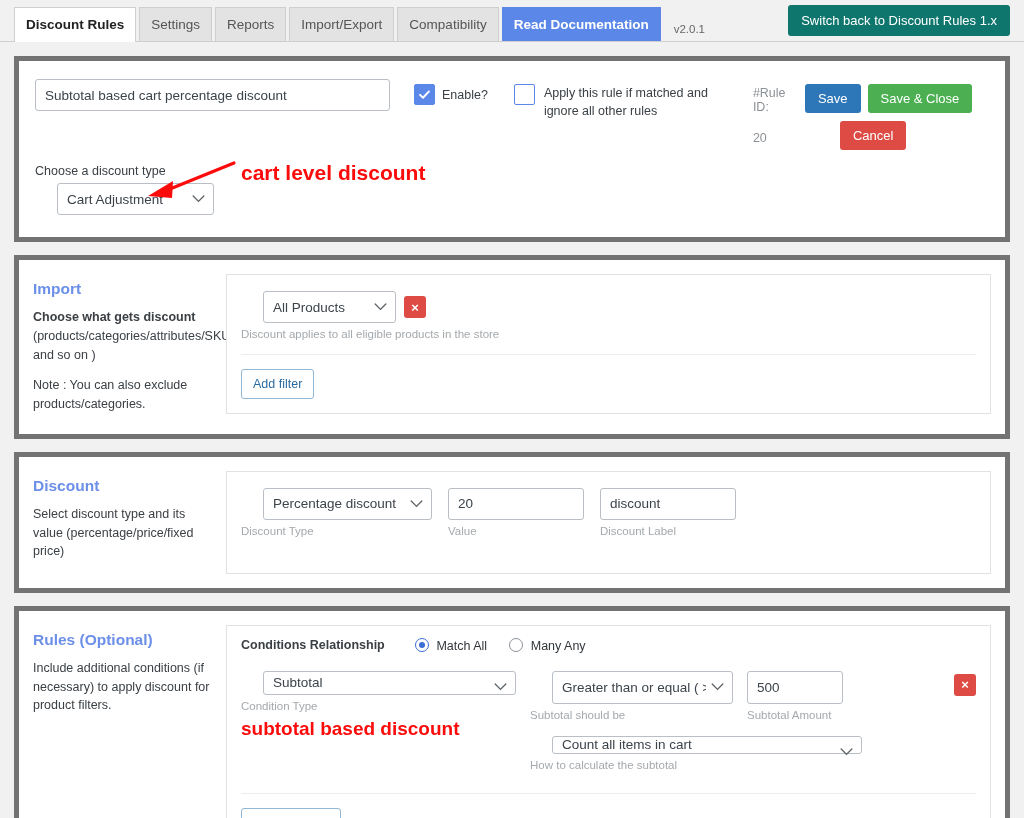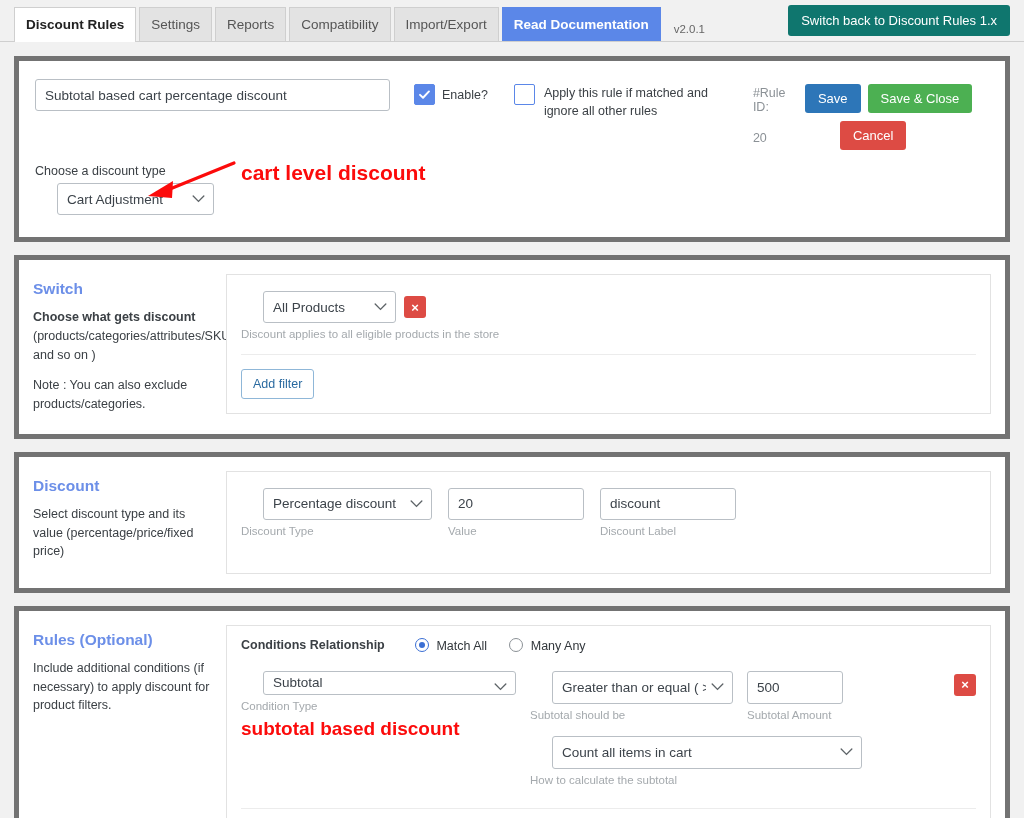--- a/index.html
+++ b/index.html
@@ -228,22 +228,22 @@
   }
   .anno-arrow { position: absolute; pointer-events: none; }
 </style>
 </head>
 <body>
 
 <div class="tabbar">
   <div class="tab active">Discount Rules</div>
   <div class="tab">Settings</div>
   <div class="tab">Reports</div>
+  <div class="tab">Import/Export</div>
   <div class="tab">Compatibility</div>
-  <div class="tab">Import/Export</div>
   <div class="tab doc">Read Documentation</div>
   <div class="version">v2.0.1</div>
   <button class="switch-btn">Switch back to Discount Rules 1.x</button>
 </div>
 
 <div class="panel first">
   <div class="hdr">
     <input class="txt rule-name" value="Subtotal based cart percentage discount" placeholder="Rule name" style="">
     <div class="enable-wrap">
       <span class="cbx checked">
@@ -289,21 +289,21 @@
   <svg class="anno-arrow" style="left:115px; top:96px;" width="105" height="45" viewBox="0 0 105 45">
     <line x1="100" y1="6" x2="31" y2="34" stroke="#fc0b0b" stroke-width="3.2" stroke-linecap="round"></line>
     <polygon points="14,39 39,24 38,41" fill="#fc0b0b"></polygon>
   </svg>
   <div class="anno" style="left:222px; top:100px; font-size:21px;">cart level discount</div>
 </div>
 
 <div class="panel">
   <div class="panel-row">
     <div class="panel-left">
-      <div class="sec-title">Switch</div>
+      <div class="sec-title">Import</div>
       <div class="sec-desc">
         <b>Choose what gets discount</b><span> (products/categories/attributes/SKU and so on )</span>
       </div>
       <div class="sec-desc">Note : You can also exclude products/categories.</div>
     </div>
     <div class="panel-right">
       <div class="inner-box">
         <div style="display:flex; align-items:center; gap:8px;">
           <span class="sel-wrap">
             <select class="sel" style="width:133px"><option>All Products</option><option>Product</option><option>Product category</option><option>Product tag</option><option>Product attributes</option><option>SKU</option></select>
@@ -407,21 +407,21 @@
                 </span>
                 <div class="field-hint">Subtotal should be</div>
               </div>
               <div>
                 <input class="txt" style="width: 96px; height: 33px;" value="500" placeholder="Subtotal Amount">
                 <div class="field-hint">Subtotal Amount</div>
               </div>
             </div>
             <div style="margin-top:15px;">
               <span class="sel-wrap">
-                <select class="sel" style="width:310px; height:33px;"><option>Count all items in cart</option><option>Count only discounted items</option><option>Count only non-discounted items</option></select>
+                <select class="sel" style="width:310px; height:18px;"><option>Count all items in cart</option><option>Count only discounted items</option><option>Count only non-discounted items</option></select>
                 <span class="chev" style="height:33px">
                   <svg width="13" height="8" viewBox="0 0 14 9">
                       <path d="M1 1.2 L7 7.2 L13 1.2" stroke="#5e6468" stroke-width="1.5" fill="none" stroke-linecap="round"></path>
                     </svg>
                 </span>
               </span>
               <div class="field-hint">How to calculate the subtotal</div>
             </div>
           </div>
 

